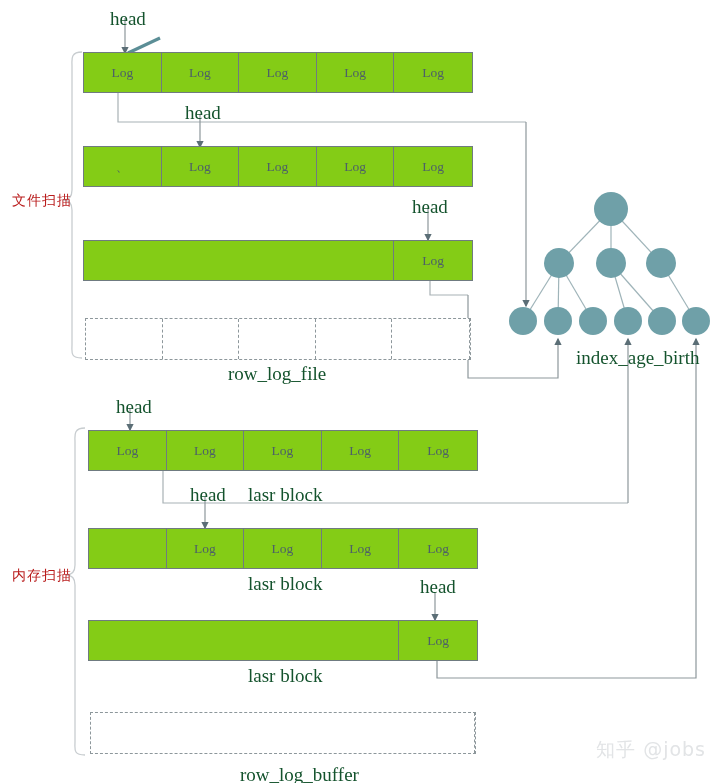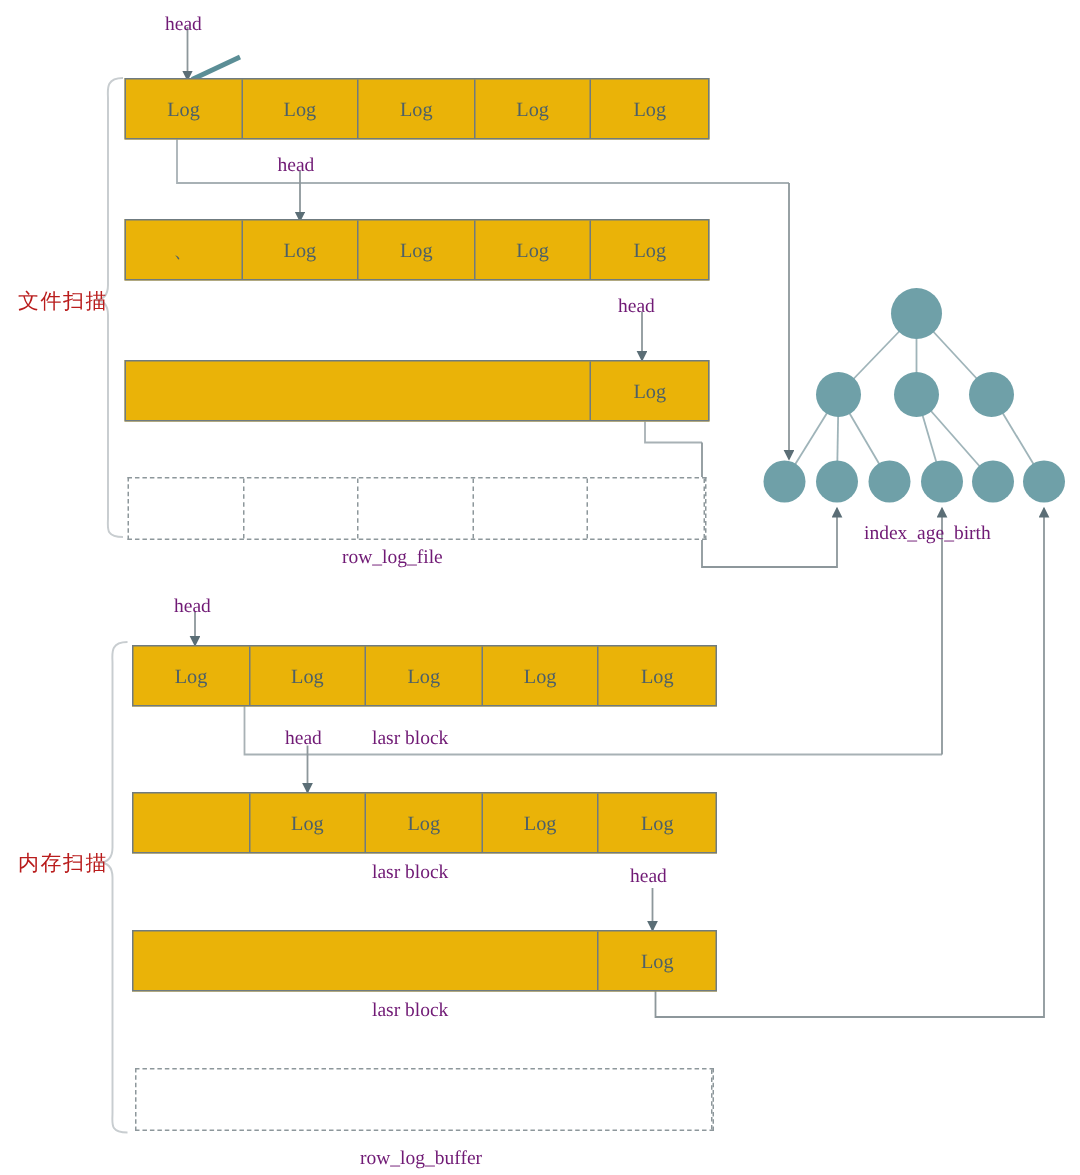--- a/index.html
+++ b/index.html
@@ -1,27 +1,27 @@
 <!DOCTYPE html>
 <html><head>
 <meta charset="utf-8">
 <style>
   html,body{margin:0;padding:0;background:#ffffff;}
   body{width:720px;height:783px;position:relative;overflow:hidden;
        font-family:"Liberation Serif","DejaVu Serif",serif;color:#5a6b72;}
   #stage{position:absolute;left:0;top:0;width:720px;height:783px;}
   svg#wires{position:absolute;left:0;top:0;width:720px;height:783px;pointer-events:none;}
   .row{position:absolute;display:flex;box-sizing:border-box;}
-  .row.solid{border:1.3px solid #6f7b80;background:#eab308;}
+  .row.solid{border:1.3px solid #6f7b80;background:#84cc16;}
   .cell{box-sizing:border-box;border-right:1.3px solid #6f7b80;display:flex;
         align-items:center;justify-content:center;font-size:13.5px;color:#4d6068;}
   .cell:last-child{border-right:none;}
   .row.dashed{border:1.6px dashed #8d979b;background:#fff;}
   .row.dashed .cell{border-right:1.6px dashed #8d979b;background:transparent;}
-  .lbl{position:absolute;font-size:13px;color:#701a75;white-space:nowrap;}
+  .lbl{position:absolute;font-size:19px;color:#14532d;white-space:nowrap;}
   .lbl.cn{font-family:"DejaVu Sans","Liberation Sans",sans-serif;font-size:14px;color:#b91c1c;letter-spacing:1px;}
   .callout{position:absolute;left:160px;top:6px;width:110px;height:45px;
            border:2.2px solid #5b8e96;border-radius:12px;background:#fff;
            display:flex;align-items:center;justify-content:center;text-align:center;
            font-size:11.5px;line-height:1.35;color:#3f565e;padding:0 6px;box-sizing:border-box;}
   .watermark{position:absolute;right:14px;bottom:20px;font-size:19px;color:#e2e4e6;
              font-family:"DejaVu Sans","Liberation Sans",sans-serif;letter-spacing:1px;}
   .node{position:absolute;border-radius:50%;background:#6fa0a8;}
 </style>
 </head>
@@ -157,13 +157,14 @@
   </div>
 
   <div class="lbl" style="left:116px;top:396px;">head</div>
   <div class="lbl" style="left:190px;top:484px;">head</div>
   <div class="lbl" style="left:420px;top:576px;">head</div>
   <div class="lbl" style="left:248px;top:484px;">lasr block</div>
   <div class="lbl" style="left:248px;top:573px;">lasr block</div>
   <div class="lbl" style="left:248px;top:665px;">lasr block</div>
   <div class="lbl" style="left:240px;top:764px;">row_log_buffer</div>
 
+  <div class="watermark">知乎 @jobs</div>
 </div>
 
 </body></html>

